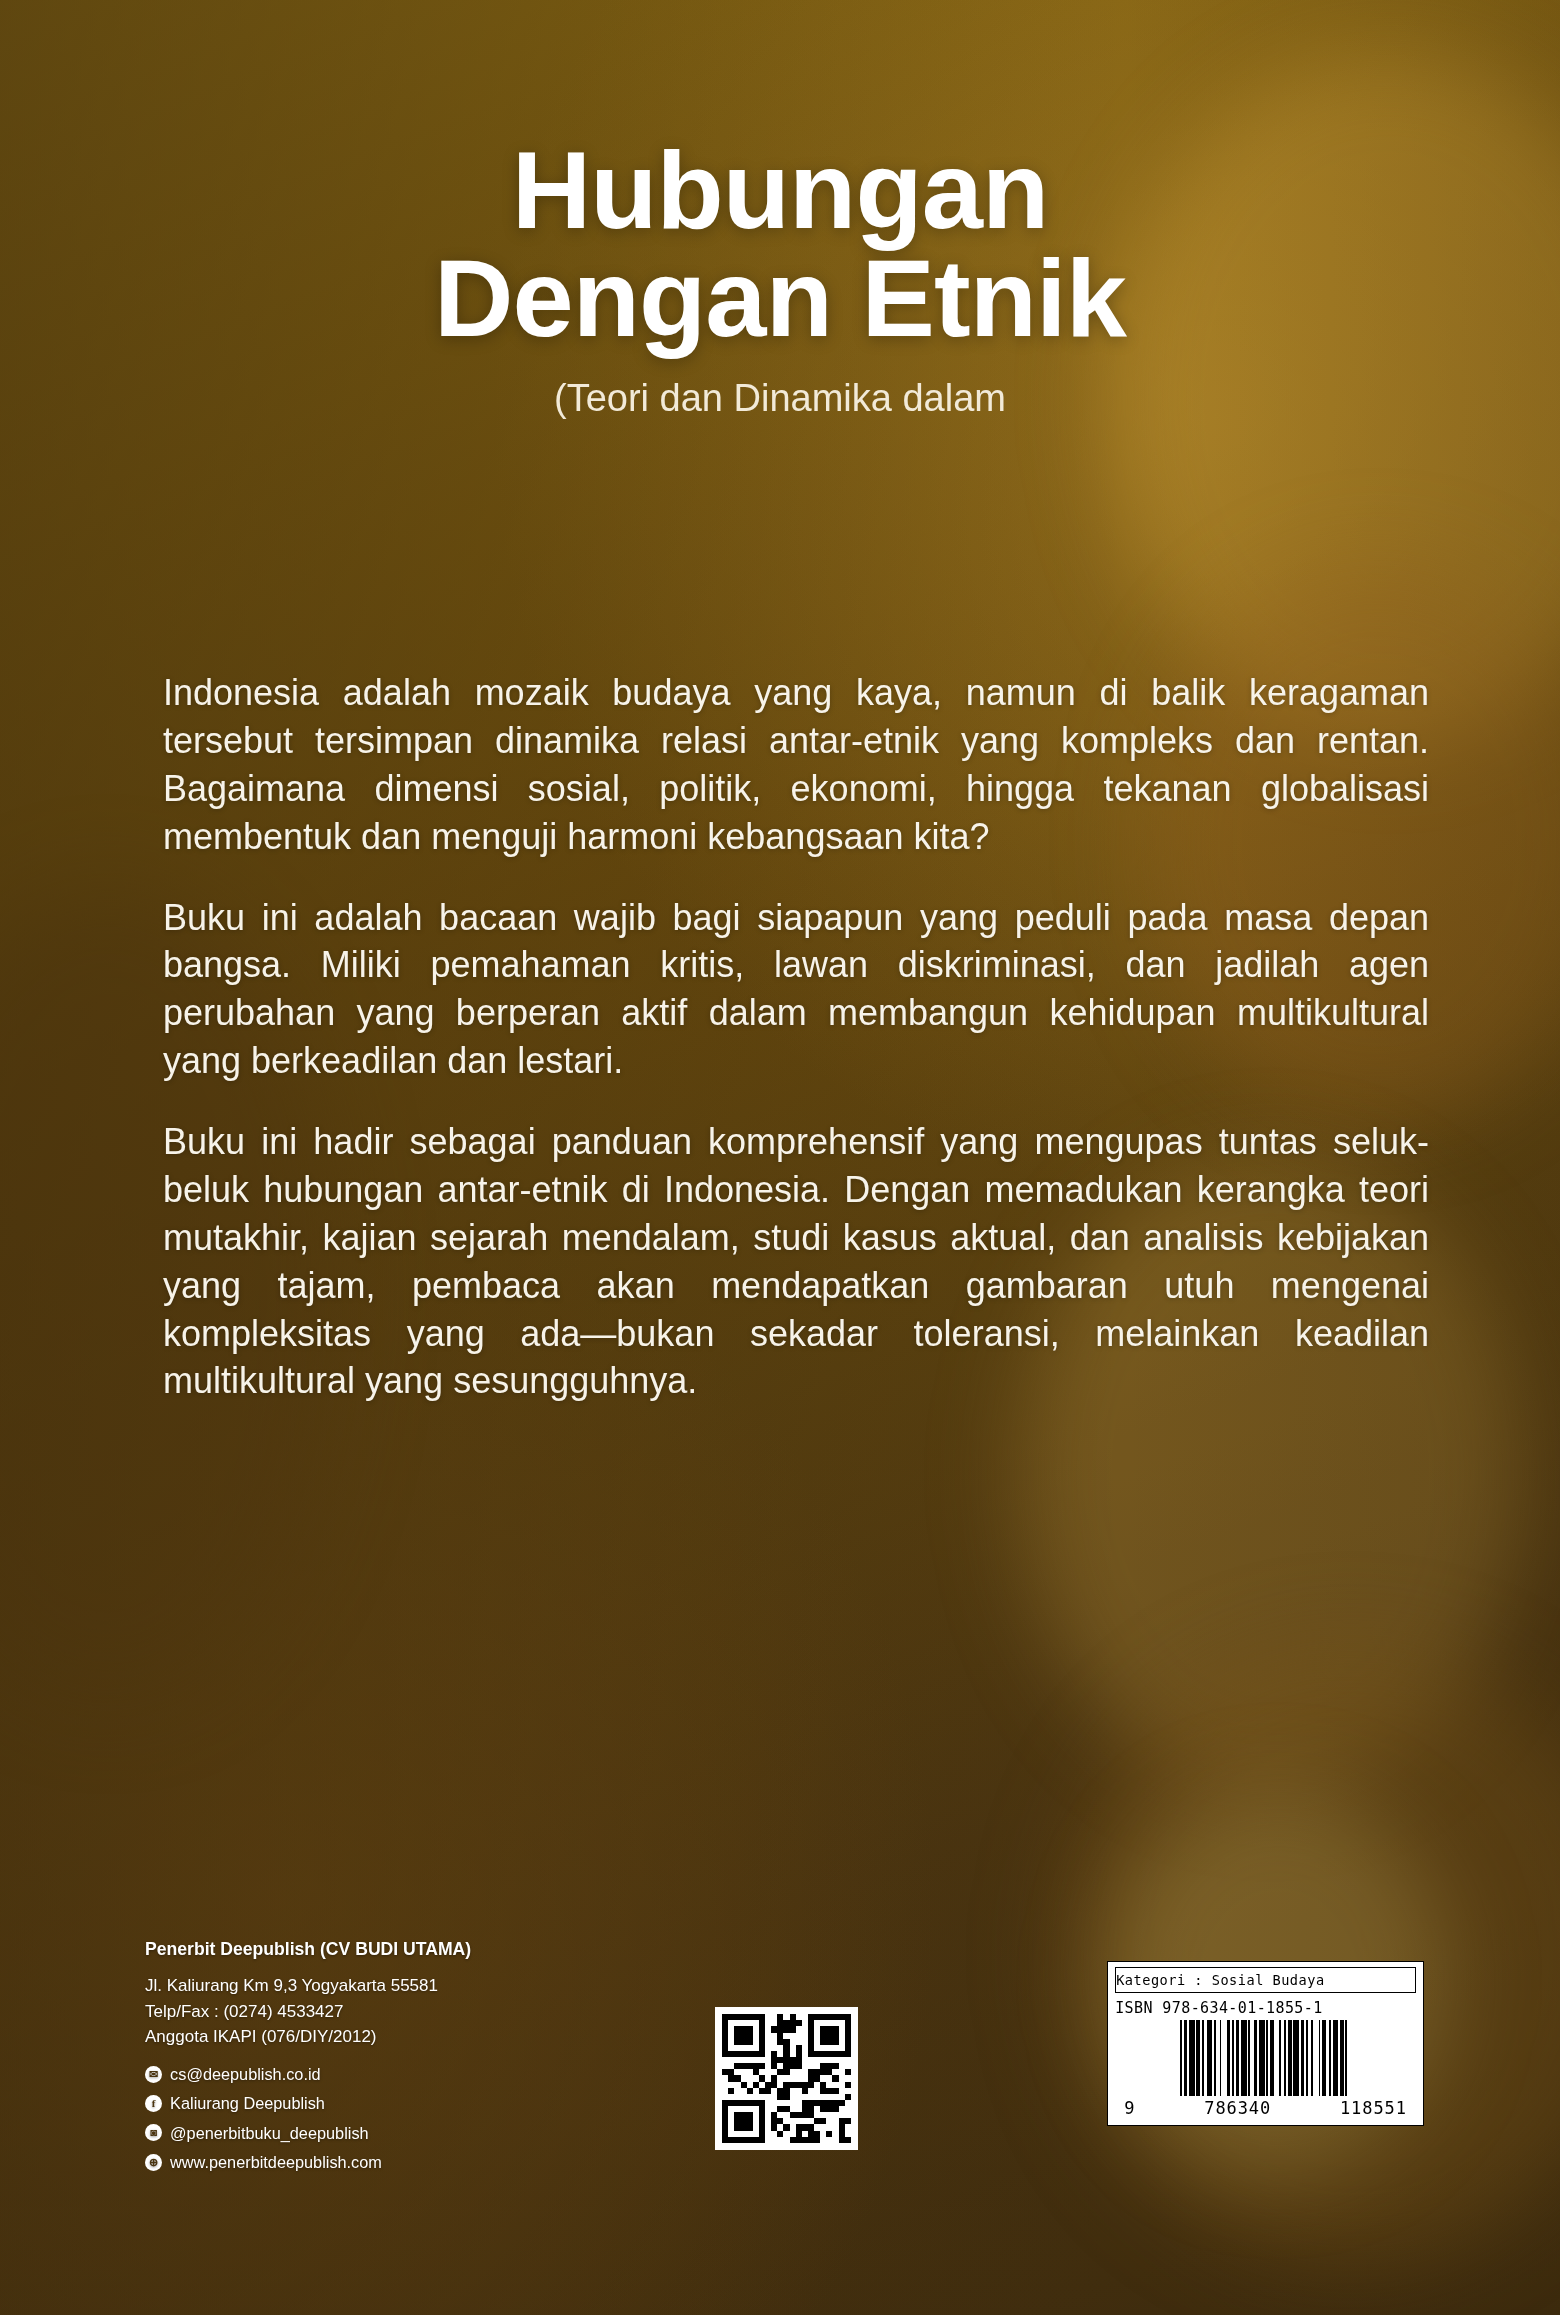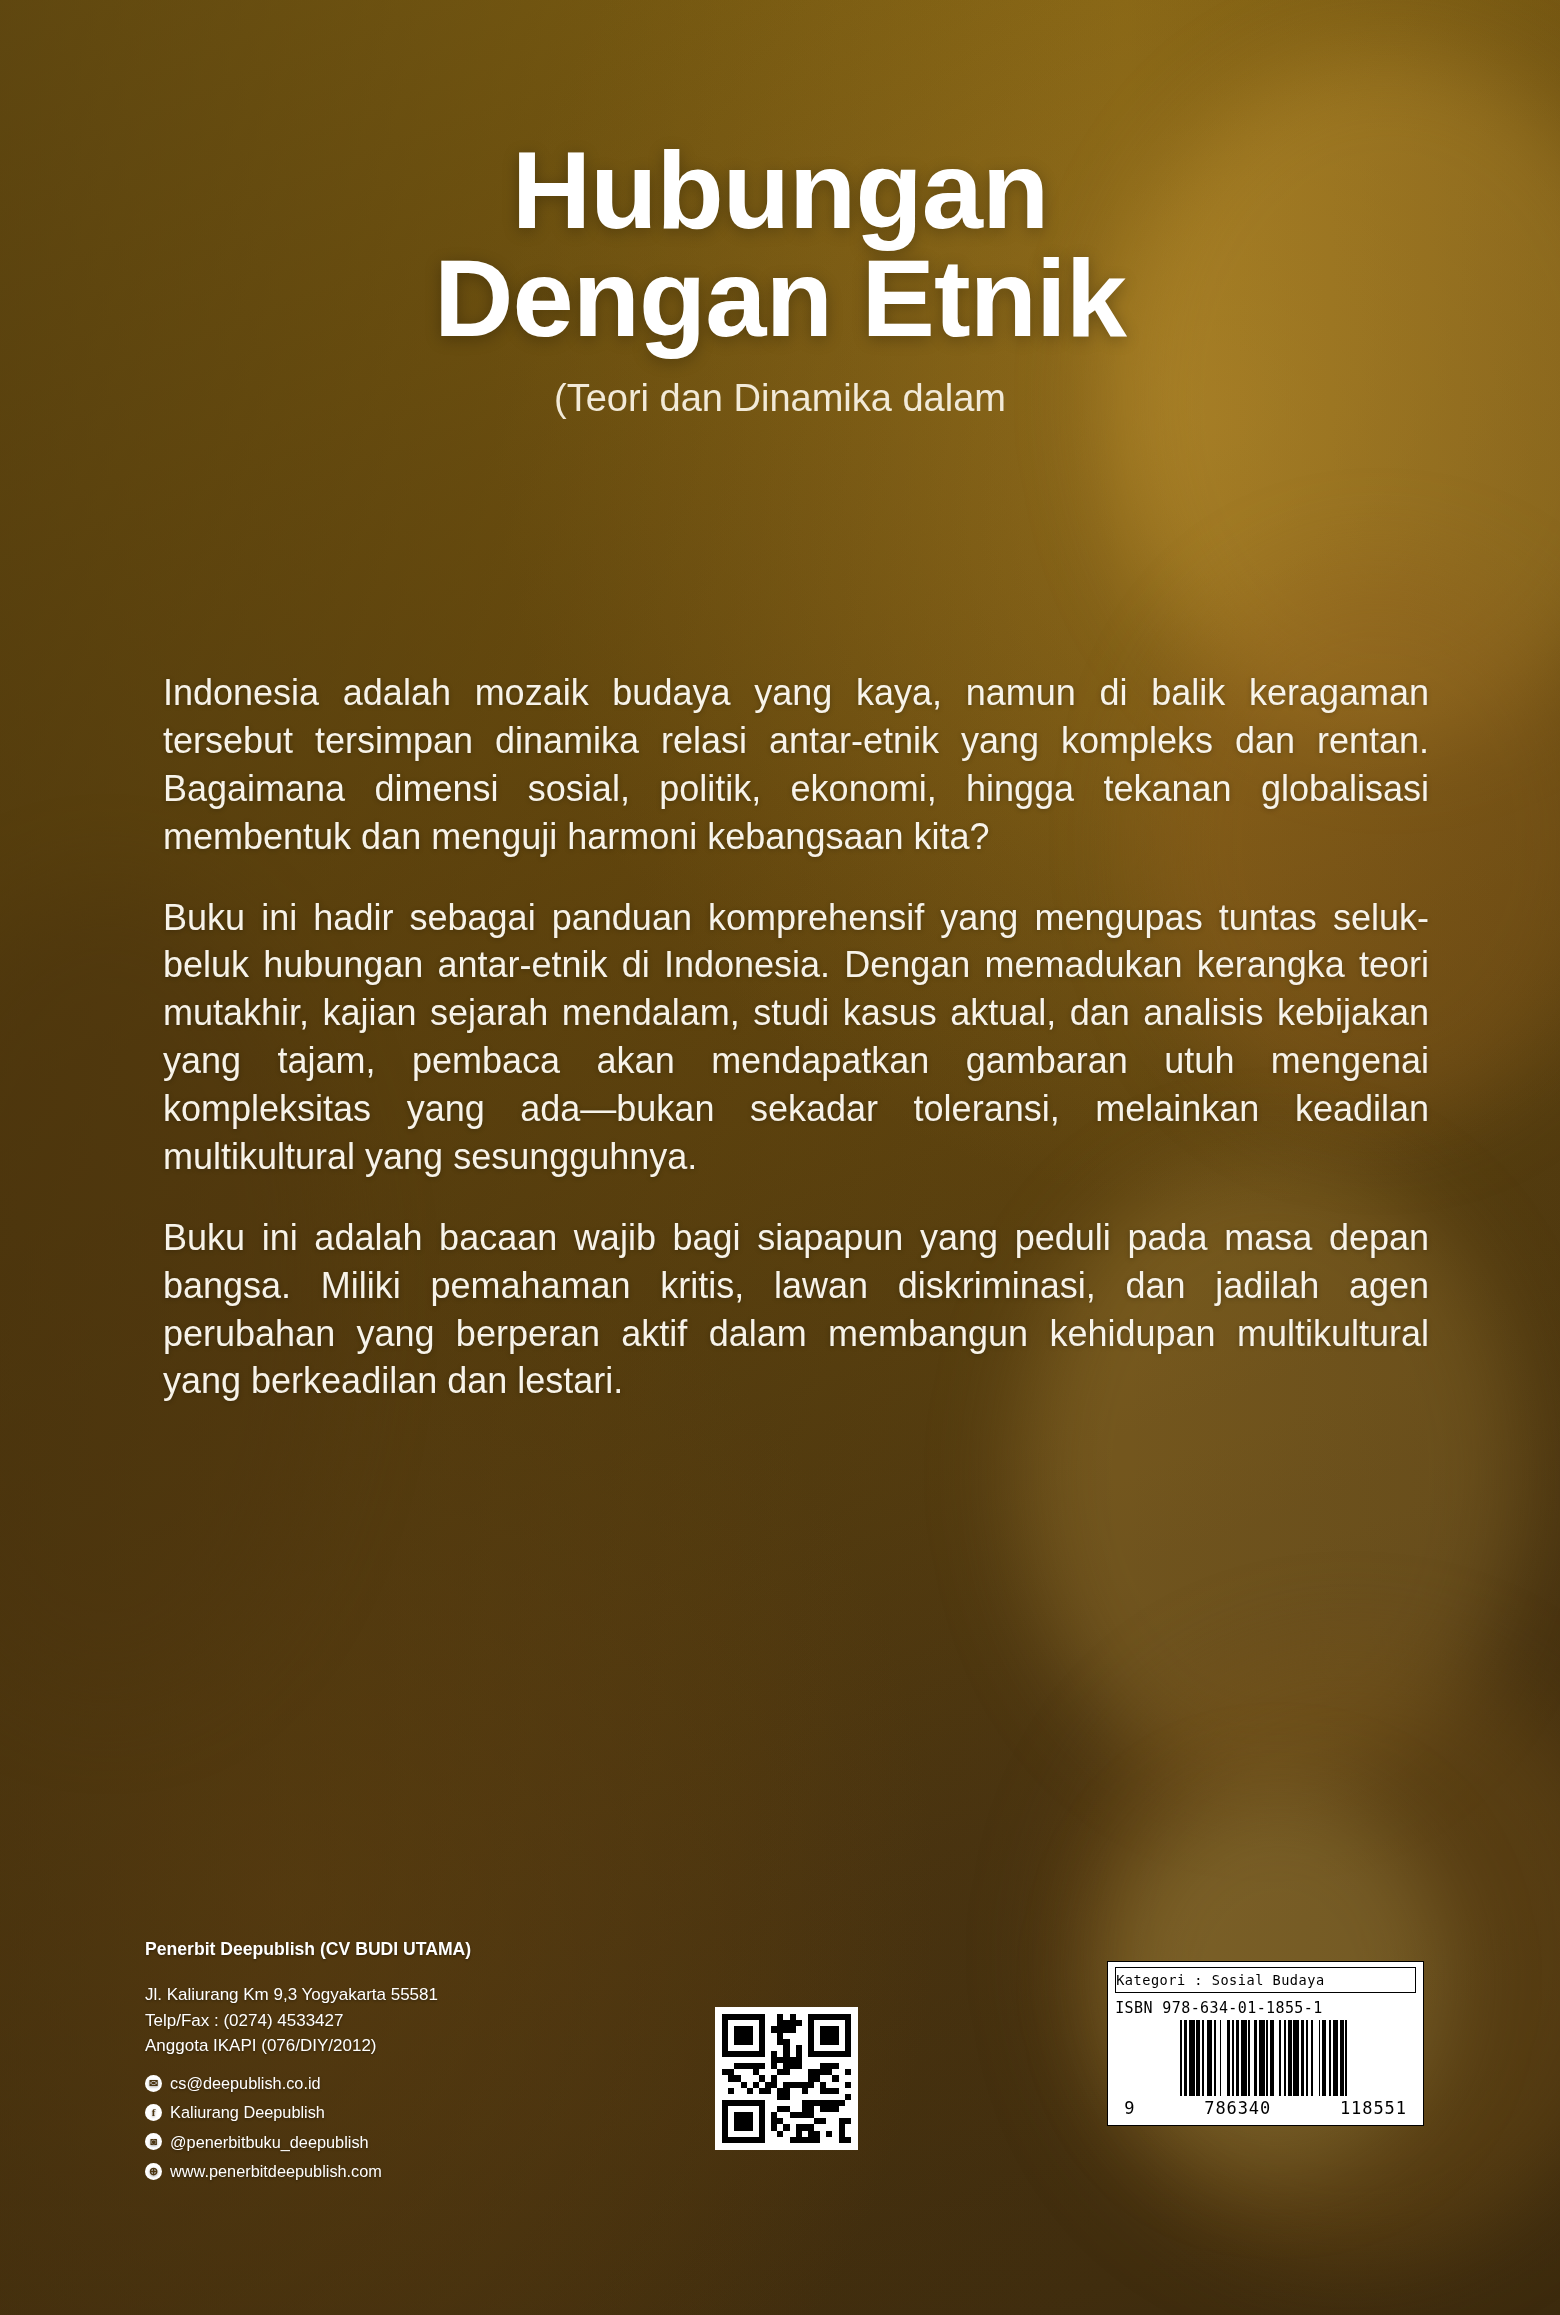--- a/index.html
+++ b/index.html
@@ -99,21 +99,21 @@
     left: 145px;
     top: 0;
     color: #ffffff;
     font-size: 17px;
     line-height: 1.52;
     text-shadow: 0 0.9px 2.7px rgba(0,0,0,0.4);
   }
   .publisher .pub-name {
     font-weight: bold;
     font-size: 17.6px;
-    margin-bottom: 19px;
+    margin-bottom: 10px;
   }
   .pub-line { white-space: nowrap; }
   .contact-list {
     margin-top: 11.8px;
   }
   .contact-row {
     display: flex;
     align-items: center;
     gap: 8.1px;
     margin-bottom: 4.5px;
@@ -218,22 +218,22 @@
         <span>Hubungan</span>
         <span class="line2">Dengan Etnik</span>
       </h1>
       <div class="book-subtitle">
         <span class="sub-line">(Teori dan Dinamika dalam</span>
       </div>
     </div>
 
     <div class="blurb">
       <p>Indonesia adalah mozaik budaya yang kaya, namun di balik keragaman tersebut tersimpan dinamika relasi antar-etnik yang kompleks dan rentan. Bagaimana dimensi sosial, politik, ekonomi, hingga tekanan globalisasi membentuk dan menguji harmoni kebangsaan kita?</p>
+      <p>Buku ini adalah bacaan wajib bagi siapapun yang peduli pada masa depan bangsa. Miliki pemahaman kritis, lawan diskriminasi, dan jadilah agen perubahan yang berperan aktif dalam membangun kehidupan multikultural yang berkeadilan dan lestari.</p>
       <p>Buku ini hadir sebagai panduan komprehensif yang mengupas tuntas seluk-beluk hubungan antar-etnik di Indonesia. Dengan memadukan kerangka teori mutakhir, kajian sejarah mendalam, studi kasus aktual, dan analisis kebijakan yang tajam, pembaca akan mendapatkan gambaran utuh mengenai kompleksitas yang ada—bukan sekadar toleransi, melainkan keadilan multikultural yang sesungguhnya.</p>
-      <p>Buku ini adalah bacaan wajib bagi siapapun yang peduli pada masa depan bangsa. Miliki pemahaman kritis, lawan diskriminasi, dan jadilah agen perubahan yang berperan aktif dalam membangun kehidupan multikultural yang berkeadilan dan lestari.</p>
     </div>
 
     <div class="footer">
 
       <div class="publisher">
         <div class="pub-name pub-line">Penerbit Deepublish (CV BUDI UTAMA)</div>
         <div class="pub-line">Jl. Kaliurang Km 9,3 Yogyakarta 55581</div>
         <div class="pub-line">Telp/Fax : (0274) 4533427</div>
         <div class="pub-line">Anggota IKAPI (076/DIY/2012)</div>
 

